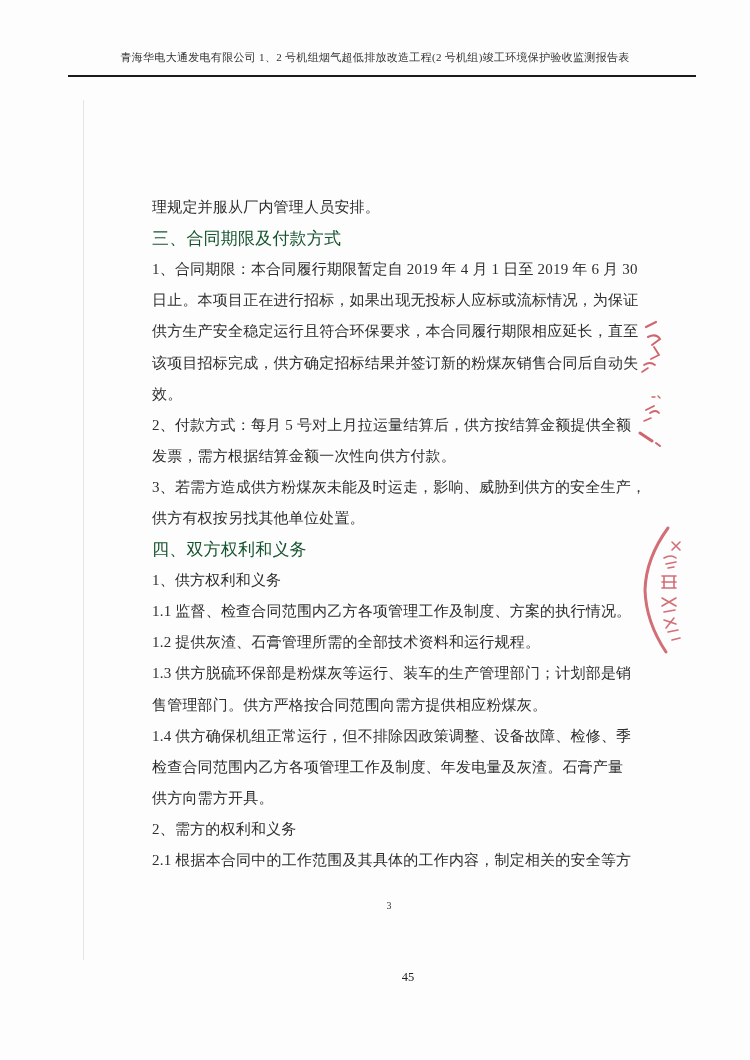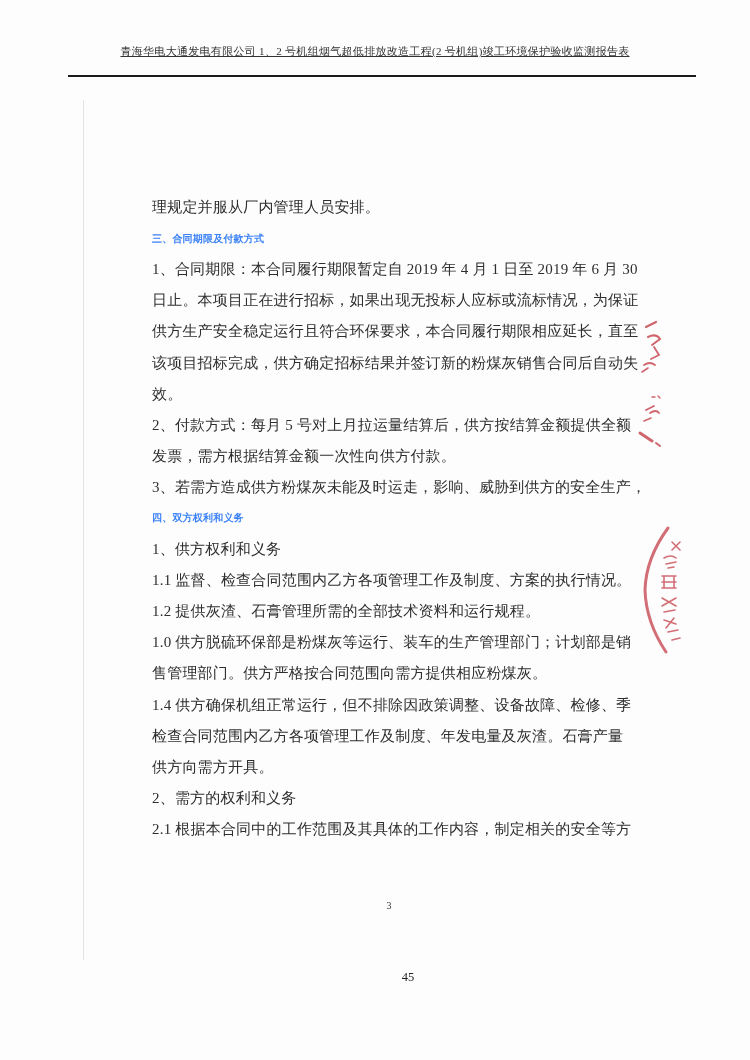--- a/index.html
+++ b/index.html
@@ -6,27 +6,26 @@
   .page{
     position:relative;
     width:750px;height:1060px;
     background:#fdfdfd;
     overflow:hidden;
     font-family:"Liberation Serif","DejaVu Serif",serif;
     color:#2e2e2e;
   }
   
   .doc-header{
-    position:absolute;top:44px;left:0;width:750px;
+    position:absolute;top:50px;left:0;width:750px;
     text-align:center;
     font-size:11px;
     letter-spacing:0.3px;
     color:#333;
     white-space:nowrap;
-    text-decoration:underline;
   }
   .header-rule{
     position:absolute;top:75px;left:68px;width:628px;height:2px;
     background:#1b1b1b;
   }
   
   .scan-edge-line{
     position:absolute;left:83px;top:100px;width:1px;height:860px;
     background:#e4e4e4;
   }
@@ -36,23 +35,23 @@
   }
   .line{
     height:31.1px;
     display:flex;align-items:center;
     font-size:15px;
     letter-spacing:0.2px;
     white-space:nowrap;
     color:#2e2e2e;
   }
   .line.bold{
-    font-weight:bold;
-    font-size:10px;
-    color:#3b82f6;
+    font-weight:normal;
+    font-size:17px;
+    color:#14532d;
   }
   .inner-page-number{
     position:absolute;top:900px;left:152px;width:474px;
     text-align:center;font-size:10px;color:#333;
   }
   .footer-page-number{
     position:absolute;top:970px;left:0;width:728px;
     text-align:center;font-size:12.5px;color:#222;margin-left:44px;
   }
   
@@ -83,31 +82,32 @@
       <div class="line">该项目招标完成，供方确定招标结果并签订新的粉煤灰销售合同后自动失</div>
 
       <div class="line">效。</div>
 
       <div class="line">2、付款方式：每月 5 号对上月拉运量结算后，供方按结算金额提供全额</div>
 
       <div class="line">发票，需方根据结算金额一次性向供方付款。</div>
 
       <div class="line">3、若需方造成供方粉煤灰未能及时运走，影响、威胁到供方的安全生产，</div>
 
+      <div class="line">供方有权按另找其他单位处置。</div>
 
 
       <div class="line bold">四、双方权利和义务</div>
 
       <div class="line">1、供方权利和义务</div>
 
       <div class="line">1.1 监督、检查合同范围内乙方各项管理工作及制度、方案的执行情况。</div>
 
       <div class="line">1.2 提供灰渣、石膏管理所需的全部技术资料和运行规程。</div>
 
-      <div class="line">1.0 供方脱硫环保部是粉煤灰等运行、装车的生产管理部门；计划部是销</div>
+      <div class="line">1.3 供方脱硫环保部是粉煤灰等运行、装车的生产管理部门；计划部是销</div>
 
       <div class="line">售管理部门。供方严格按合同范围向需方提供相应粉煤灰。</div>
 
       <div class="line">1.4 供方确保机组正常运行，但不排除因政策调整、设备故障、检修、季</div>
 
       <div class="line">检查合同范围内乙方各项管理工作及制度、年发电量及灰渣。石膏产量</div>
 
       <div class="line">供方向需方开具。</div>
 
       <div class="line">2、需方的权利和义务</div>

